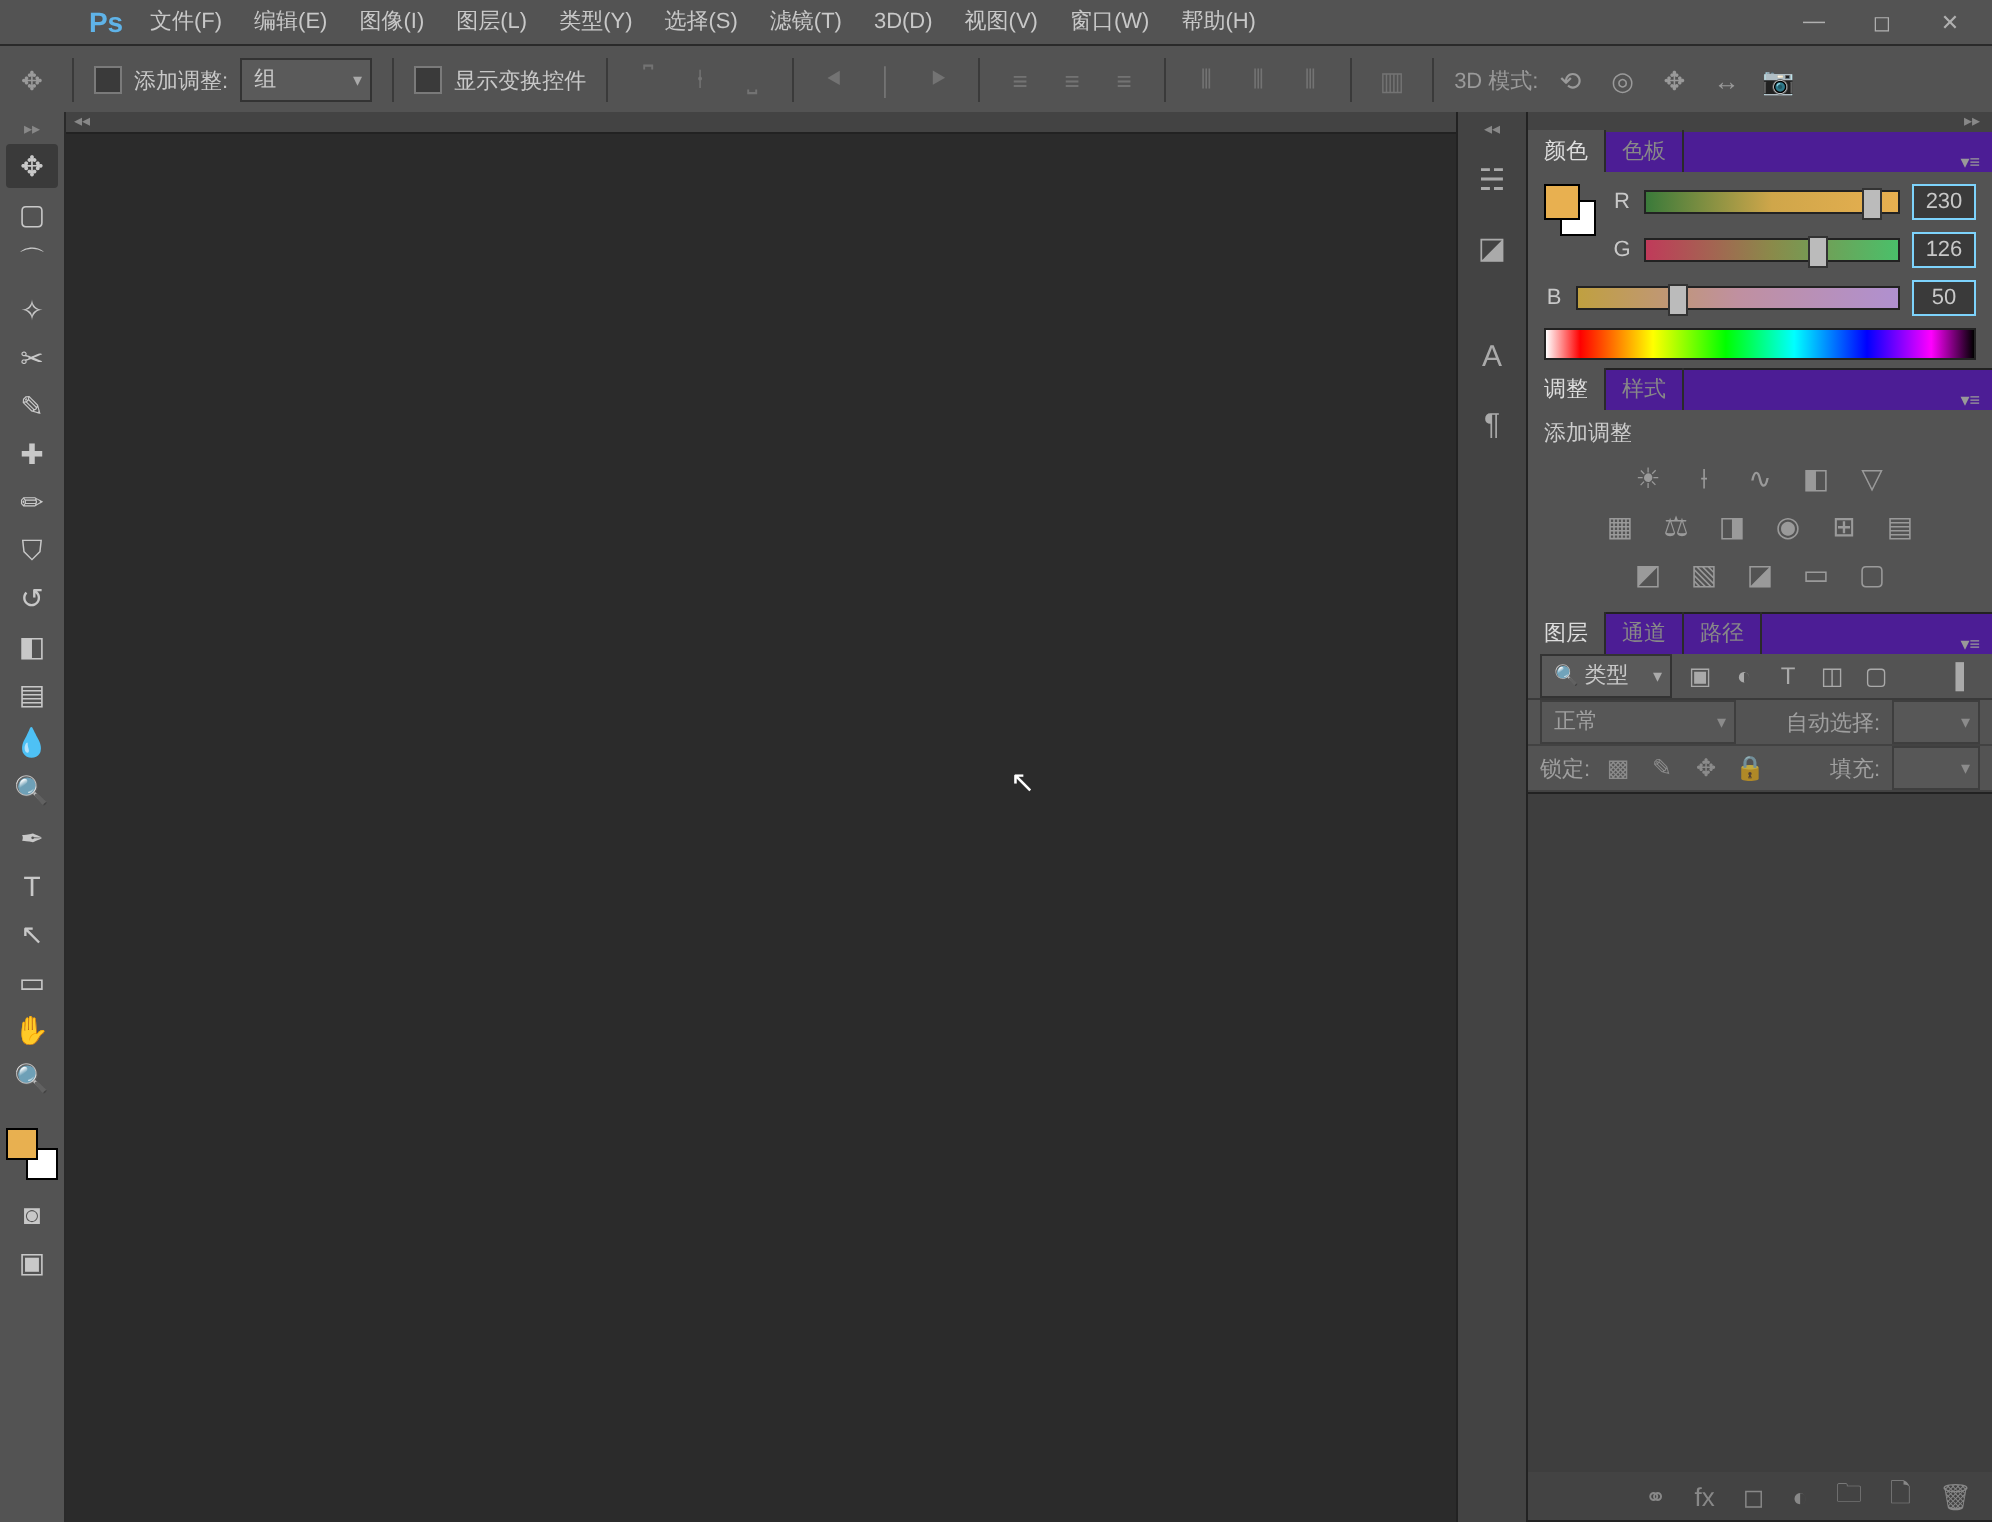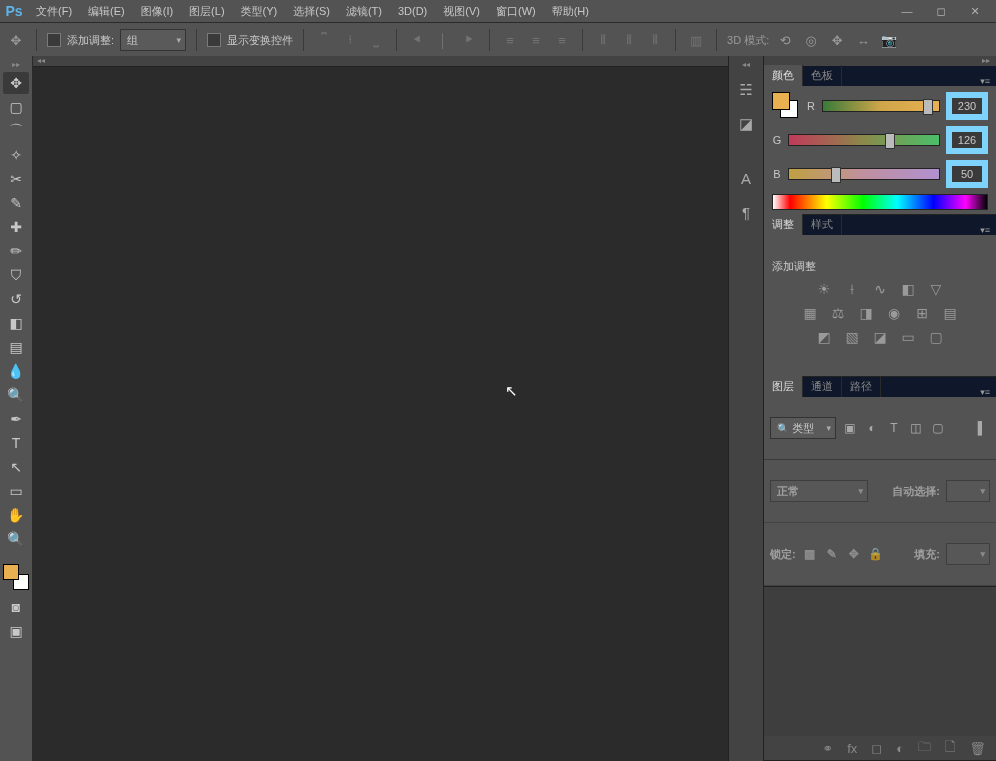--- a/index.html
+++ b/index.html
@@ -1,16 +1,16 @@
 <!DOCTYPE html>
 <html><head>
 <meta charset="utf-8">
 <style>
 html,body{margin:0;padding:0;width:996px;height:761px;background:#525252;font-family:"Microsoft YaHei","Segoe UI",Arial,sans-serif;font-size:11px;color:#c8c8c8;overflow:hidden;}
-.topbar{height:22px;background:#535353;display:flex;align-items:center;border-bottom:1px solid #2a2a2a;}
+.topbar{height:22px;background:#535353;display:flex;align-items:center;border-bottom:1px solid #2a2a2a;padding-left:39px;}
 .logo{width:28px;height:22px;display:flex;align-items:center;justify-content:center;color:#5fb3e8;font-weight:bold;font-size:14px;}
 .menus{display:flex;flex:1;align-items:center;}
 .menu{padding:0 8px;line-height:22px;cursor:default;}
 .winctl{display:flex;gap:20px;padding:0 14px;color:#b0b0b0;font-size:11px;}
 .winbtn{width:14px;text-align:center;cursor:default;}
 .optbar{height:34px;background:#535353;display:flex;align-items:center;border-bottom:1px solid #222;padding-left:6px;gap:6px;}
 .sep{width:1px;height:22px;background:#3a3a3a;margin:0 4px;}
 .chk{width:12px;height:12px;border:1px solid #7a7a7a;background:#3a3a3a;display:inline-block;}
 .dd{height:20px;background:#5a5a5a;border:1px solid #333;padding:0 18px 0 6px;line-height:20px;position:relative;min-width:40px;}
 .dd:after{content:"▾";position:absolute;right:4px;top:0;font-size:9px;color:#aaa;}
@@ -26,44 +26,44 @@
 .fgbg .fg{position:absolute;left:0;top:0;width:14px;height:14px;background:#e8b050;border:1px solid #000;}
 .canvas{flex:1;background:#2b2b2b;position:relative;}
 .canvas .cbar{height:10px;background:#434343;border-bottom:1px solid #222;font-size:8px;color:#888;text-align:left;padding-left:4px}
 .cursor{position:absolute;left:472px;top:326px;font-size:15px;color:#fff;}
 .dock{width:34px;background:#434343;border-left:1px solid #222;border-right:1px solid #222;padding-top:4px;}
 .dock .collapse{height:10px;text-align:center;font-size:8px;color:#888;}
 .dockicon{width:26px;height:26px;margin:6px auto;display:flex;align-items:center;justify-content:center;color:#aaa;font-size:15px;border:1px solid transparent;}
 .panels{width:232px;background:#535353;display:flex;flex-direction:column;}
 .panels .collapse{height:10px;text-align:right;font-size:8px;color:#888;padding-right:6px;background:#434343;}
 .panel{border-bottom:1px solid #222;}
-.tabs{height:20px;background:#0f172a;display:flex;align-items:flex-end;text-align:center;}
+.tabs{height:20px;background:#4c1d95;display:flex;align-items:flex-end;text-align:center;}
 .tab{padding:3px 8px;font-size:11px;color:#888;border-right:1px solid #2a2a2a;}
 .tab.active{background:#535353;color:#ddd;}
 .pmenu{margin-left:auto;padding:0 6px;color:#999;font-size:9px;}
 .colorbody{padding:6px 8px 4px 8px;}
 .swpair{float:left;position:relative;width:26px;height:26px;margin-right:8px;}
 .swpair .bg{position:absolute;right:0;bottom:0;width:16px;height:16px;background:#fff;border:1px solid #000;}
 .swpair .fg{position:absolute;left:0;top:0;width:16px;height:16px;background:#e8b050;border:1px solid #000;}
 .slrow{display:flex;align-items:center;gap:6px;margin-bottom:6px;}
 .slab{width:10px;text-align:center;}
 .track{flex:1;height:10px;position:relative;border:1px solid #222;}
 .track.r{background:linear-gradient(90deg,#3a7a3a,#cfa64a,#e8b050);}
 .track.g{background:linear-gradient(90deg,#c03a5a,#8a8a4a,#4ac06a);}
 .track.b{background:linear-gradient(90deg,#c0a040,#c090a0,#b090d0);}
 .thumb{position:absolute;top:-2px;width:8px;height:14px;background:#bbb;border:1px solid #333;}
-.valbox{width:30px;height:16px;background:#3a3a3a;border:6px solid #7dd3fc;text-align:center;line-height:16px;}
+.valbox{width:30px;height:16px;background:#3a3a3a;border:1px solid #7dd3fc;text-align:center;line-height:16px;}
 .spectrum{height:14px;margin-top:4px;clear:both;background:linear-gradient(90deg,#fff 0%,#ff0000 8%,#ffff00 25%,#00ff00 42%,#00ffff 58%,#0000ff 75%,#ff00ff 90%,#000 100%);border:1px solid #222;}
-.adjbody{padding:24px 8px;}
+.adjbody{padding:4px 8px;}
 .adjlabel{font-size:11px;color:#ccc;margin-bottom:6px;}
 .adjrow{display:flex;justify-content:center;gap:10px;margin-bottom:6px;}
 .adjicon{width:18px;height:18px;color:#9a9a9a;display:flex;align-items:center;justify-content:center;font-size:14px;}
 .layerbody{display:flex;flex-direction:column;height:100%;}
-.layerctl{padding:20px 6px;display:flex;align-items:center;gap:6px;border-bottom:1px solid #3a3a3a;}
-.layerctl.dim{opacity:.65;font-weight:bold;}
+.layerctl{padding:0 6px;display:flex;align-items:center;gap:6px;border-bottom:1px solid #3a3a3a;}
+.layerctl.dim{opacity:.65;}
 .filterdd{flex:0 0 auto;}
 .ficon{width:16px;height:16px;color:#aaa;display:flex;align-items:center;justify-content:center;font-size:12px;}
 .layerlist{flex:1;background:#3e3e3e;border-top:1px solid #222;}
 .layerfoot{height:24px;background:#434343;display:flex;align-items:center;justify-content:flex-end;gap:14px;padding:0 10px;color:#888;font-size:13px;}
 </style>
 </head>
 <body>
 
 <div class="topbar">
   <div class="logo">Ps</div>

